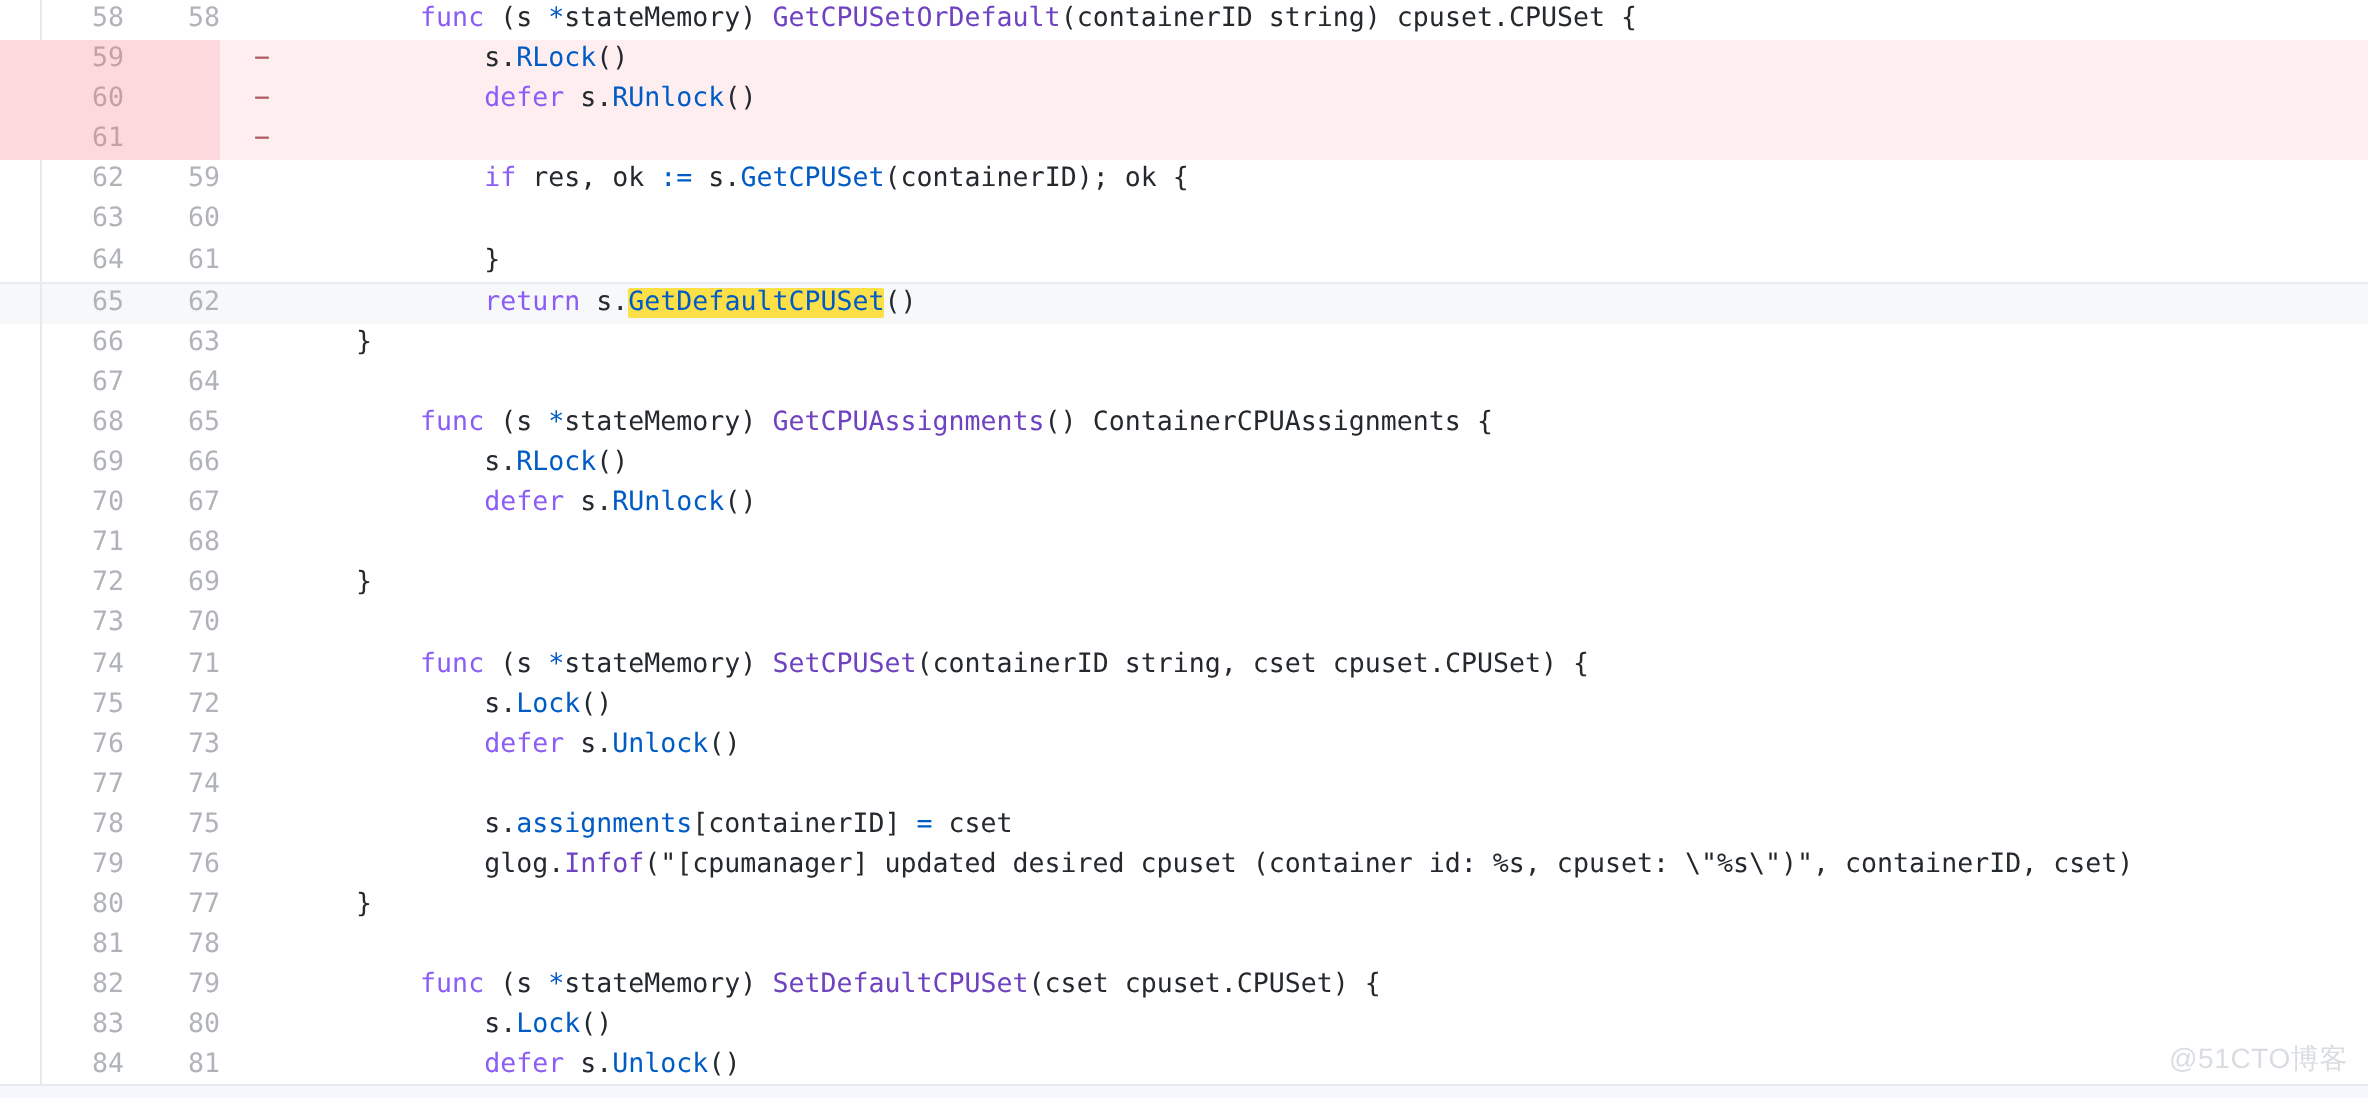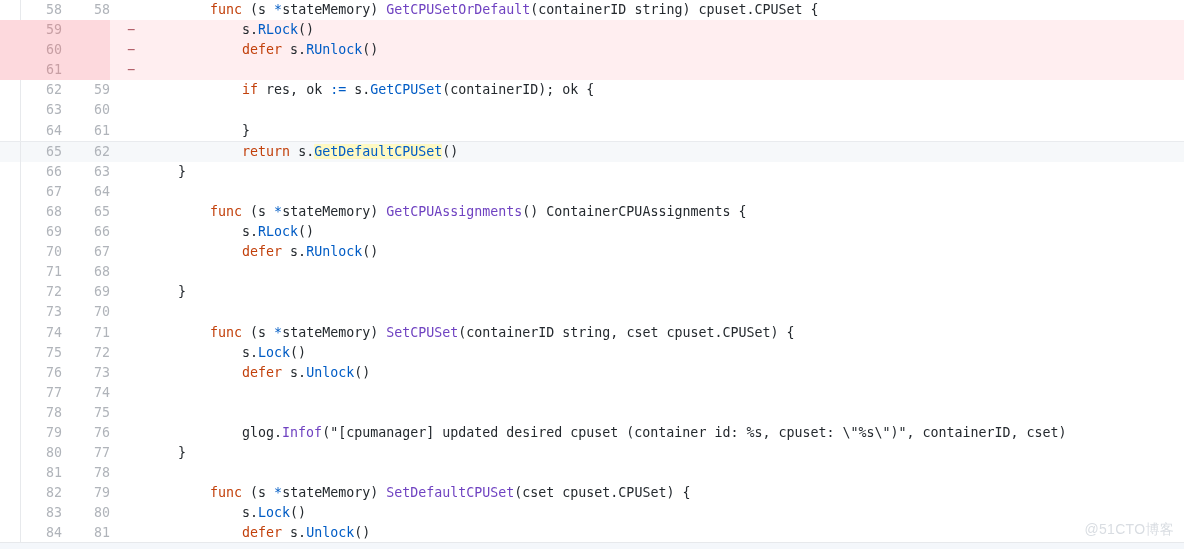--- a/index.html
+++ b/index.html
@@ -106,26 +106,26 @@
     position: absolute;
     left: 0;
     right: 0;
     bottom: 0;
     height: 6px;
     background: #f4f7fb;
     border-top: 1px solid #e7e9ec;
   }
 
   
-  .kw  { color: #c2410c; }          
+  .kw  { color: #8b5cf6; }          
   .fn  { color: #6f42c1; margin-top: 16px; }          
   .mt  { color: #005cc5; }          
   .pl  { color: #24292e; }          
   .st  { color: #24292e; }          
-  .hl  { background: #fef9c3; border-radius: 1px; }  
+  .hl  { background: #fde047; border-radius: 1px; }  
 
   
   .watermark {
     position: absolute;
     right: 10px;
     bottom: 10px;
     font-family: "Liberation Sans", sans-serif;
     font-size: 14px;
     color: #d9dde2;
     letter-spacing: 0.3px;
@@ -150,21 +150,21 @@
       <div class="row"><div class="ln old">68</div><div class="ln new">65</div><div class="marker"></div><div class="code"><span class="pl">        </span><span class="kw">func</span><span class="pl"> (s </span><span class="mt">*</span><span class="pl">stateMemory) </span><span class="fn">GetCPUAssignments</span><span class="pl">() ContainerCPUAssignments {</span></div></div>
       <div class="row"><div class="ln old">69</div><div class="ln new">66</div><div class="marker"></div><div class="code"><span class="pl">            s.</span><span class="mt">RLock</span><span class="pl">()</span></div></div>
       <div class="row"><div class="ln old">70</div><div class="ln new">67</div><div class="marker"></div><div class="code"><span class="pl">            </span><span class="kw">defer</span><span class="pl"> s.</span><span class="mt">RUnlock</span><span class="pl">()</span></div></div>
       <div class="row"><div class="ln old">71</div><div class="ln new">68</div><div class="marker"></div></div>
       <div class="row"><div class="ln old">72</div><div class="ln new">69</div><div class="marker"></div><div class="code"><span class="pl">    }</span></div></div>
       <div class="row"><div class="ln old">73</div><div class="ln new">70</div><div class="marker"></div><div class="code"><span class="pl"></span></div></div>
       <div class="row"><div class="ln old">74</div><div class="ln new">71</div><div class="marker"></div><div class="code"><span class="pl">        </span><span class="kw">func</span><span class="pl"> (s </span><span class="mt">*</span><span class="pl">stateMemory) </span><span class="fn">SetCPUSet</span><span class="pl">(containerID string, cset cpuset.CPUSet) {</span></div></div>
       <div class="row"><div class="ln old">75</div><div class="ln new">72</div><div class="marker"></div><div class="code"><span class="pl">            s.</span><span class="mt">Lock</span><span class="pl">()</span></div></div>
       <div class="row"><div class="ln old">76</div><div class="ln new">73</div><div class="marker"></div><div class="code"><span class="pl">            </span><span class="kw">defer</span><span class="pl"> s.</span><span class="mt">Unlock</span><span class="pl">()</span></div></div>
       <div class="row"><div class="ln old">77</div><div class="ln new">74</div><div class="marker"></div><div class="code"><span class="pl"></span></div></div>
-      <div class="row"><div class="ln old">78</div><div class="ln new">75</div><div class="marker"></div></div>
+      <div class="row"><div class="ln old">78</div><div class="ln new">75</div><div class="marker"></div><div class="code"><span class="pl">            s.</span><span class="mt">assignments</span><span class="pl">[containerID] </span><span class="mt">=</span><span class="pl"> cset</span></div></div>
       <div class="row"><div class="ln old">79</div><div class="ln new">76</div><div class="marker"></div><div class="code"><span class="pl">            glog.</span><span class="fn">Infof</span><span class="st">("[cpumanager] updated desired cpuset (container id: %s, cpuset: \"%s\")", containerID, cset)</span></div></div>
       <div class="row"><div class="ln old">80</div><div class="ln new">77</div><div class="marker"></div><div class="code"><span class="pl">    }</span></div></div>
       <div class="row"><div class="ln old">81</div><div class="ln new">78</div><div class="marker"></div><div class="code"><span class="pl"></span></div></div>
       <div class="row"><div class="ln old">82</div><div class="ln new">79</div><div class="marker"></div><div class="code"><span class="pl">        </span><span class="kw">func</span><span class="pl"> (s </span><span class="mt">*</span><span class="pl">stateMemory) </span><span class="fn">SetDefaultCPUSet</span><span class="pl">(cset cpuset.CPUSet) {</span></div></div>
       <div class="row"><div class="ln old">83</div><div class="ln new">80</div><div class="marker"></div><div class="code"><span class="pl">            s.</span><span class="mt">Lock</span><span class="pl">()</span></div></div>
       <div class="row"><div class="ln old">84</div><div class="ln new">81</div><div class="marker"></div><div class="code"><span class="pl">            </span><span class="kw">defer</span><span class="pl"> s.</span><span class="mt">Unlock</span><span class="pl">()</span></div></div>
     </div>
   <div class="bottomstrip"></div>
   <div class="watermark">@51CTO博客</div>
 </div>

